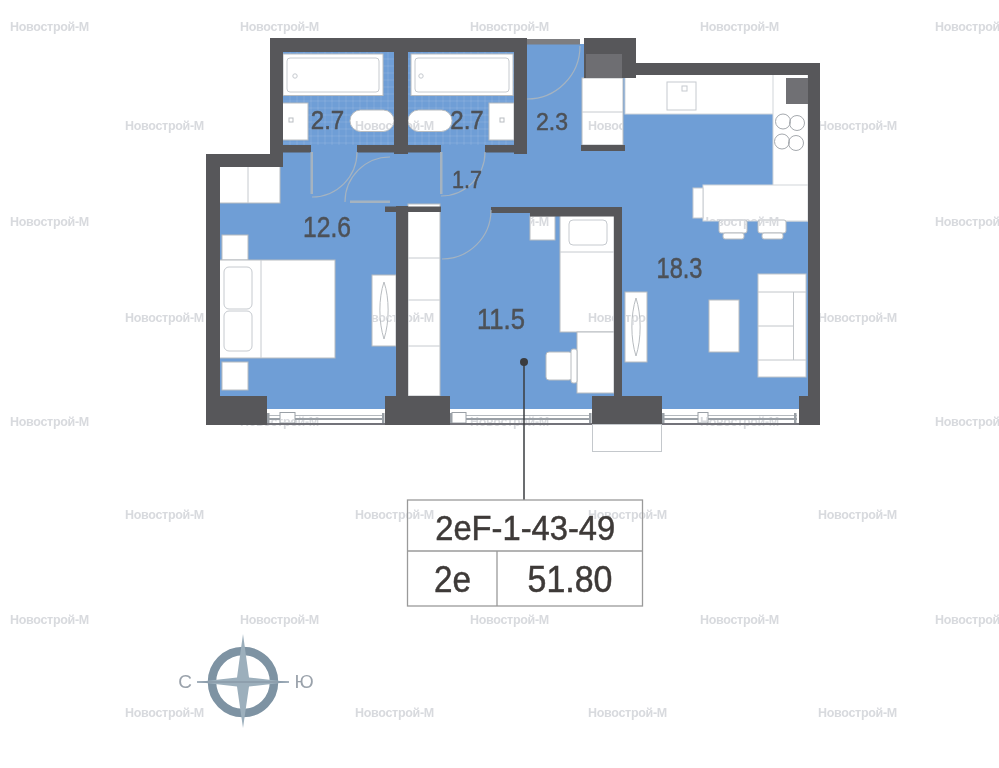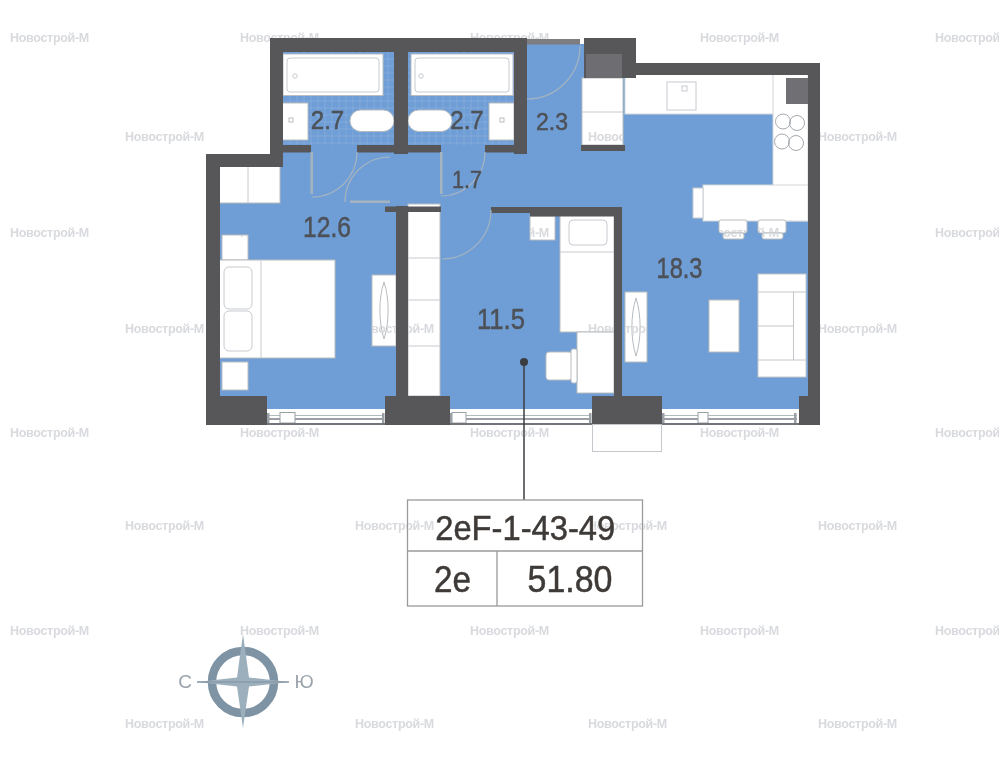--- a/index.html
+++ b/index.html
@@ -1,19 +1,19 @@
 <!DOCTYPE html>
 <html><head>
 <meta charset="utf-8">
 <style>
   html,body{margin:0;padding:0;background:#ffffff;}
   #stage{position:relative;width:999px;height:768px;overflow:hidden;background:#ffffff;
          font-family:"Liberation Sans",sans-serif;}
   #plan{position:absolute;left:0;top:0;}
-  .wm{position:absolute;margin-top:12px;font-family:"Liberation Sans",sans-serif;font-weight:700;
+  .wm{position:absolute;margin-top:1px;font-family:"Liberation Sans",sans-serif;font-weight:700;
       font-size:12.5px;letter-spacing:-0.3px;color:#d8dade;white-space:nowrap;mix-blend-mode:darken;z-index:5;}
 </style>
 </head>
 <body>
 <div id="stage">
 <svg id="plan" width="999" height="768" viewBox="0 0 999 768">
 
 <rect x="283" y="52" width="111" height="104" fill="#6f9ed6"></rect>
 
 <rect x="408" y="52" width="106" height="104" fill="#6f9ed6"></rect>

